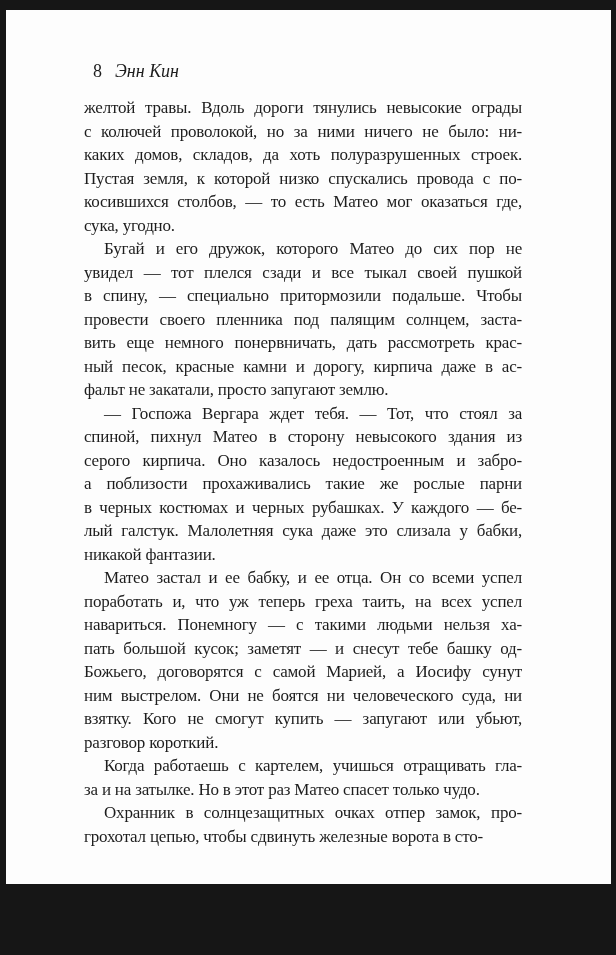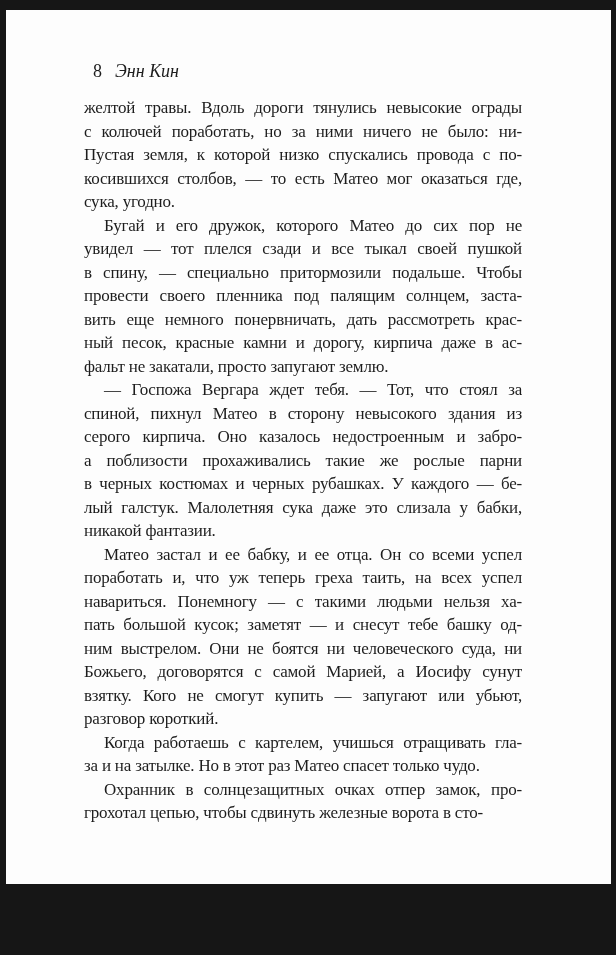--- a/index.html
+++ b/index.html
@@ -69,21 +69,22 @@
 
 <div class="page">
 
   <div class="running-header">
     <span class="pagenum">8</span><span class="author">Энн Кин</span>
   </div>
 
   <div class="body-text">
 
   <div class="line">желтой травы. Вдоль дороги тянулись невысокие ограды</div>
-      <div class="line">с колючей поработать, но за ними ничего не было: ни-</div>
+      <div class="line">с колючей проволокой, но за ними ничего не было: ни-</div>
+      <div class="line">каких домов, складов, да хоть полуразрушенных строек.</div>
       <div class="line">Пустая земля, к которой низко спускались провода с по-</div>
       <div class="line">косившихся столбов, — то есть Матео мог оказаться где,</div>
       <div class="line para-last">сука, угодно.</div>
       <div class="line indent">Бугай и его дружок, которого Матео до сих пор не</div>
       <div class="line">увидел — тот плелся сзади и все тыкал своей пушкой</div>
       <div class="line">в спину, — специально притормозили подальше. Чтобы</div>
       <div class="line">провести своего пленника под палящим солнцем, заста-</div>
       <div class="line">вить еще немного понервничать, дать рассмотреть крас-</div>
       <div class="line">ный песок, красные камни и дорогу, кирпича даже в ас-</div>
       <div class="line para-last">фальт не закатали, просто запугают землю.</div>
@@ -91,22 +92,22 @@
       <div class="line">спиной, пихнул Матео в сторону невысокого здания из</div>
       <div class="line">серого кирпича. Оно казалось недостроенным и забро-</div>
       <div class="line">а поблизости прохаживались такие же рослые парни</div>
       <div class="line">в черных костюмах и черных рубашках. У каждого — бе-</div>
       <div class="line">лый галстук. Малолетняя сука даже это слизала у бабки,</div>
       <div class="line para-last">никакой фантазии.</div>
       <div class="line indent">Матео застал и ее бабку, и ее отца. Он со всеми успел</div>
       <div class="line">поработать и, что уж теперь греха таить, на всех успел</div>
       <div class="line">навариться. Понемногу — с такими людьми нельзя ха-</div>
       <div class="line">пать большой кусок; заметят — и снесут тебе башку од-</div>
+      <div class="line">Божьего, договорятся с самой Марией, а Иосифу сунут</div>
       <div class="line">ним выстрелом. Они не боятся ни человеческого суда, ни</div>
-      <div class="line">Божьего, договорятся с самой Марией, а Иосифу сунут</div>
       <div class="line">взятку. Кого не смогут купить — запугают или убьют,</div>
       <div class="line para-last">разговор короткий.</div>
       <div class="line indent">Когда работаешь с картелем, учишься отращивать гла-</div>
       <div class="line para-last">за и на затылке. Но в этот раз Матео спасет только чудо.</div>
       <div class="line indent">Охранник в солнцезащитных очках отпер замок, про-</div>
       <div class="line para-last">грохотал цепью, чтобы сдвинуть железные ворота в сто-</div>
     </div>
 
 </div>
 

